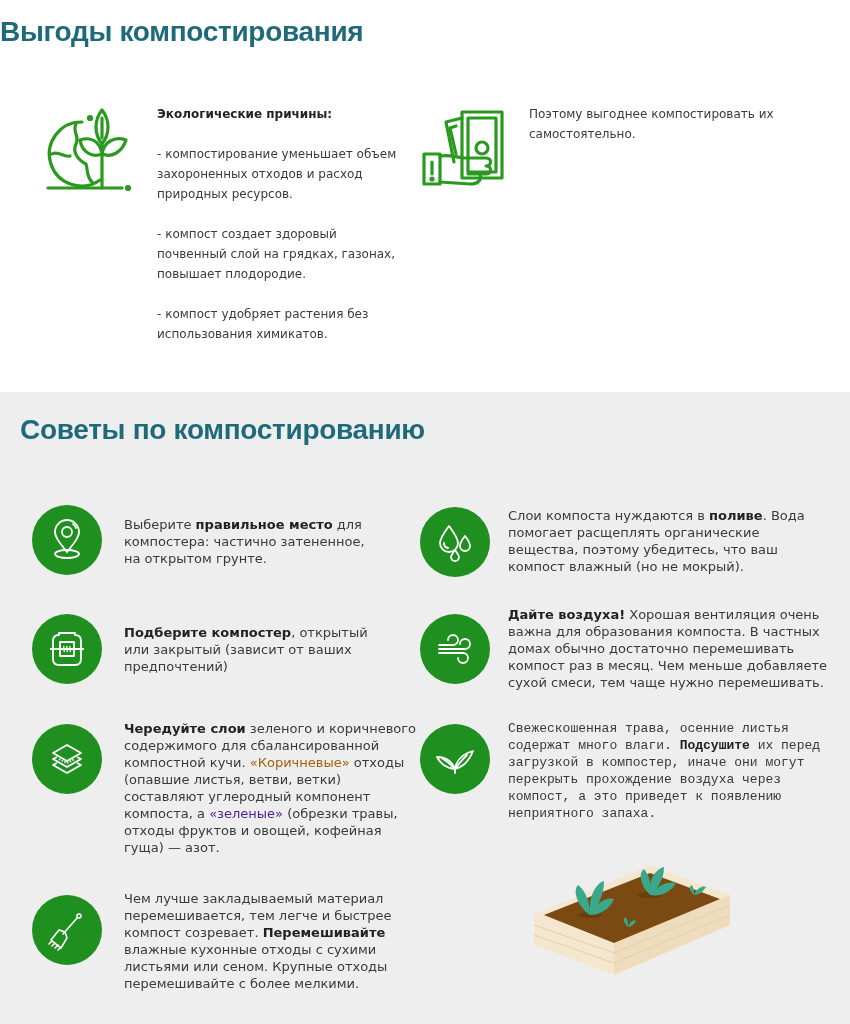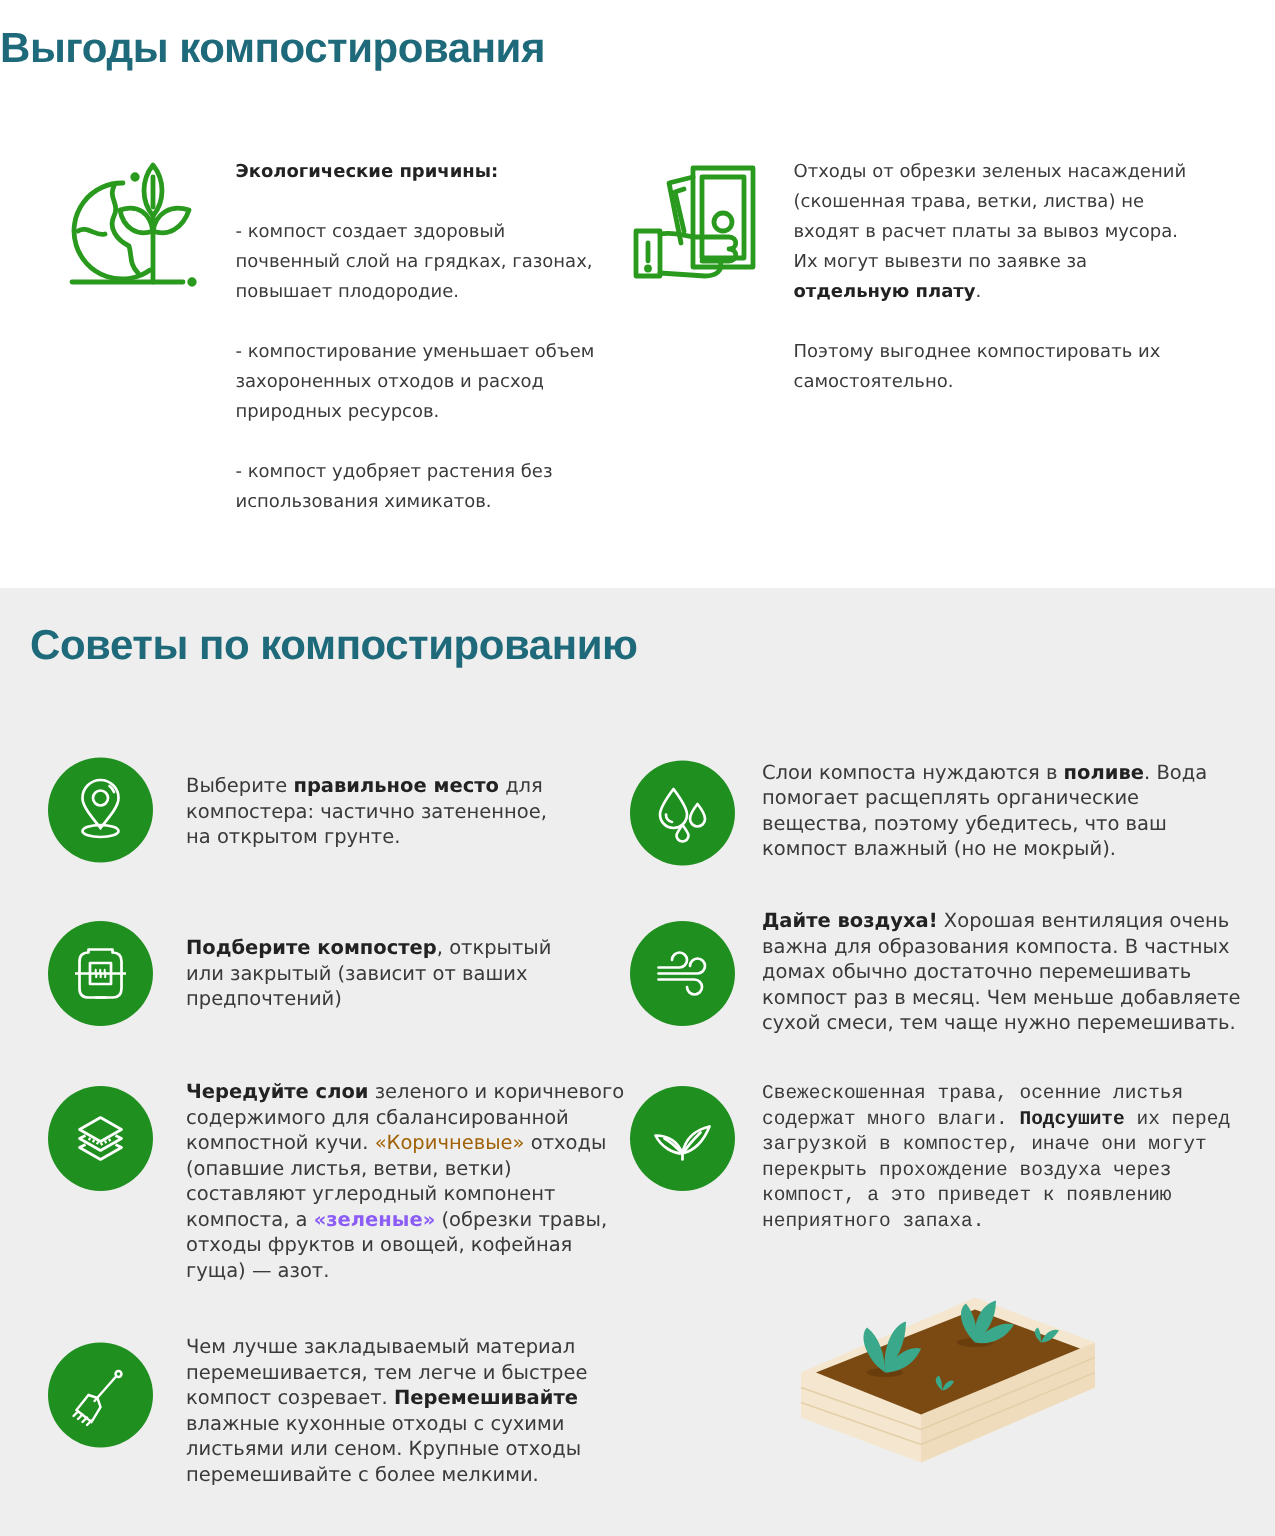--- a/index.html
+++ b/index.html
@@ -28,21 +28,21 @@
   .tip-icon {
     position: absolute; width: 70px; height: 70px; border-radius: 50%;
     background: #1f8f1f; display: flex; align-items: center; justify-content: center;
   }
   .tip-icon svg { width: 44px; height: 44px; }
   .tip-text {
     position: absolute; font-size: 13px; line-height: 17px; color: #3a3a3a;
   }
   .tip-text b { color: #222; }
   .brown { color: #a16207; font-weight: 400; }
-  .green { color: #8b5cf6; font-weight: 700; }
+  .green { color: #4c1d95; font-weight: 400; }
 
   .garden { position: absolute; left: 530px; top: 855px; width: 200px; height: 130px; }
 </style>
 </head>
 <body>
 
 <div class="section-top">
   <h1 class="title title-top">Выгоды компостирования</h1>
 
   <div class="benefit-icon" style="left:42px; top:104px;">
@@ -56,41 +56,40 @@
       <path d="M60 50 C50 54 40 48 38 36 C50 32 58 38 60 50 Z"></path>
       <path d="M60 50 C70 54 80 48 84 36 C72 32 62 38 60 50 Z"></path>
       <line x1="6" y1="84" x2="80" y2="84"></line>
       <circle cx="86" cy="84" r="1.5" fill="#2a9a1e"></circle>
       <circle cx="48" cy="14" r="1.5" fill="#2a9a1e"></circle>
     </svg>
   </div>
 
   <div class="benefit-text" style="left:157px; top:104px; width:245px;">
     <span class="heading">Экологические причины:</span>
+    <p>- компостирование уменьшает объем захороненных отходов и расход природных ресурсов.</p>
     <p>- компост создает здоровый почвенный слой на грядках, газонах, повышает плодородие.</p>
-    <p>- компостирование уменьшает объем захороненных отходов и расход природных ресурсов.</p>
     <p>- компост удобряет растения без использования химикатов.</p>
   </div>
 
   <div class="benefit-icon" style="left:420px; top:104px;">
     <svg viewBox="0 0 90 90" width="90" height="90" fill="none" stroke="#2a9a1e" stroke-width="3.2" stroke-linejoin="round" stroke-linecap="round">
       <rect x="42" y="8" width="40" height="66"></rect>
       <path d="M48 14 h28 v54 h-28 z"></path>
       <path d="M42 14 L26 18 L34 58"></path>
       <path d="M36 22 L30 24 L36 50"></path>
       <circle cx="62" cy="44" r="6"></circle>
       <path d="M4 50 h16 v30 h-16 z"></path>
       <line x1="12" y1="58" x2="12" y2="70"></line>
       <circle cx="12" cy="75" r="1" fill="#2a9a1e"></circle>
       <path d="M20 52 C30 50 38 54 44 54 L66 54 C72 54 72 62 66 62 M66 62 C72 62 72 70 66 70 L48 70 M60 70 C62 76 58 80 50 80 L20 78"></path>
     </svg>
   </div>
 
   <div class="benefit-text" style="left:529px; top:104px; width:270px;">
-    <p><span>Отходы от обрезки зеленых насаждений (скошенная трава, ветки, листва) не входят в расчет платы за вывоз мусора. Их могут вывезти по заявке за </span><b>отдельную плату</b><span>.</span></p>
     <p>Поэтому выгоднее компостировать их самостоятельно.</p>
   </div>
 </div>
 
 <div class="section-bottom">
   <h2 class="title title-bottom">Советы по компостированию</h2>
 </div>
 
 <div class="tip-icon" style="left:32px; top:505px;">
   <svg viewBox="0 0 44 44" fill="none" stroke="#fff" stroke-width="1.8" stroke-linecap="round">

